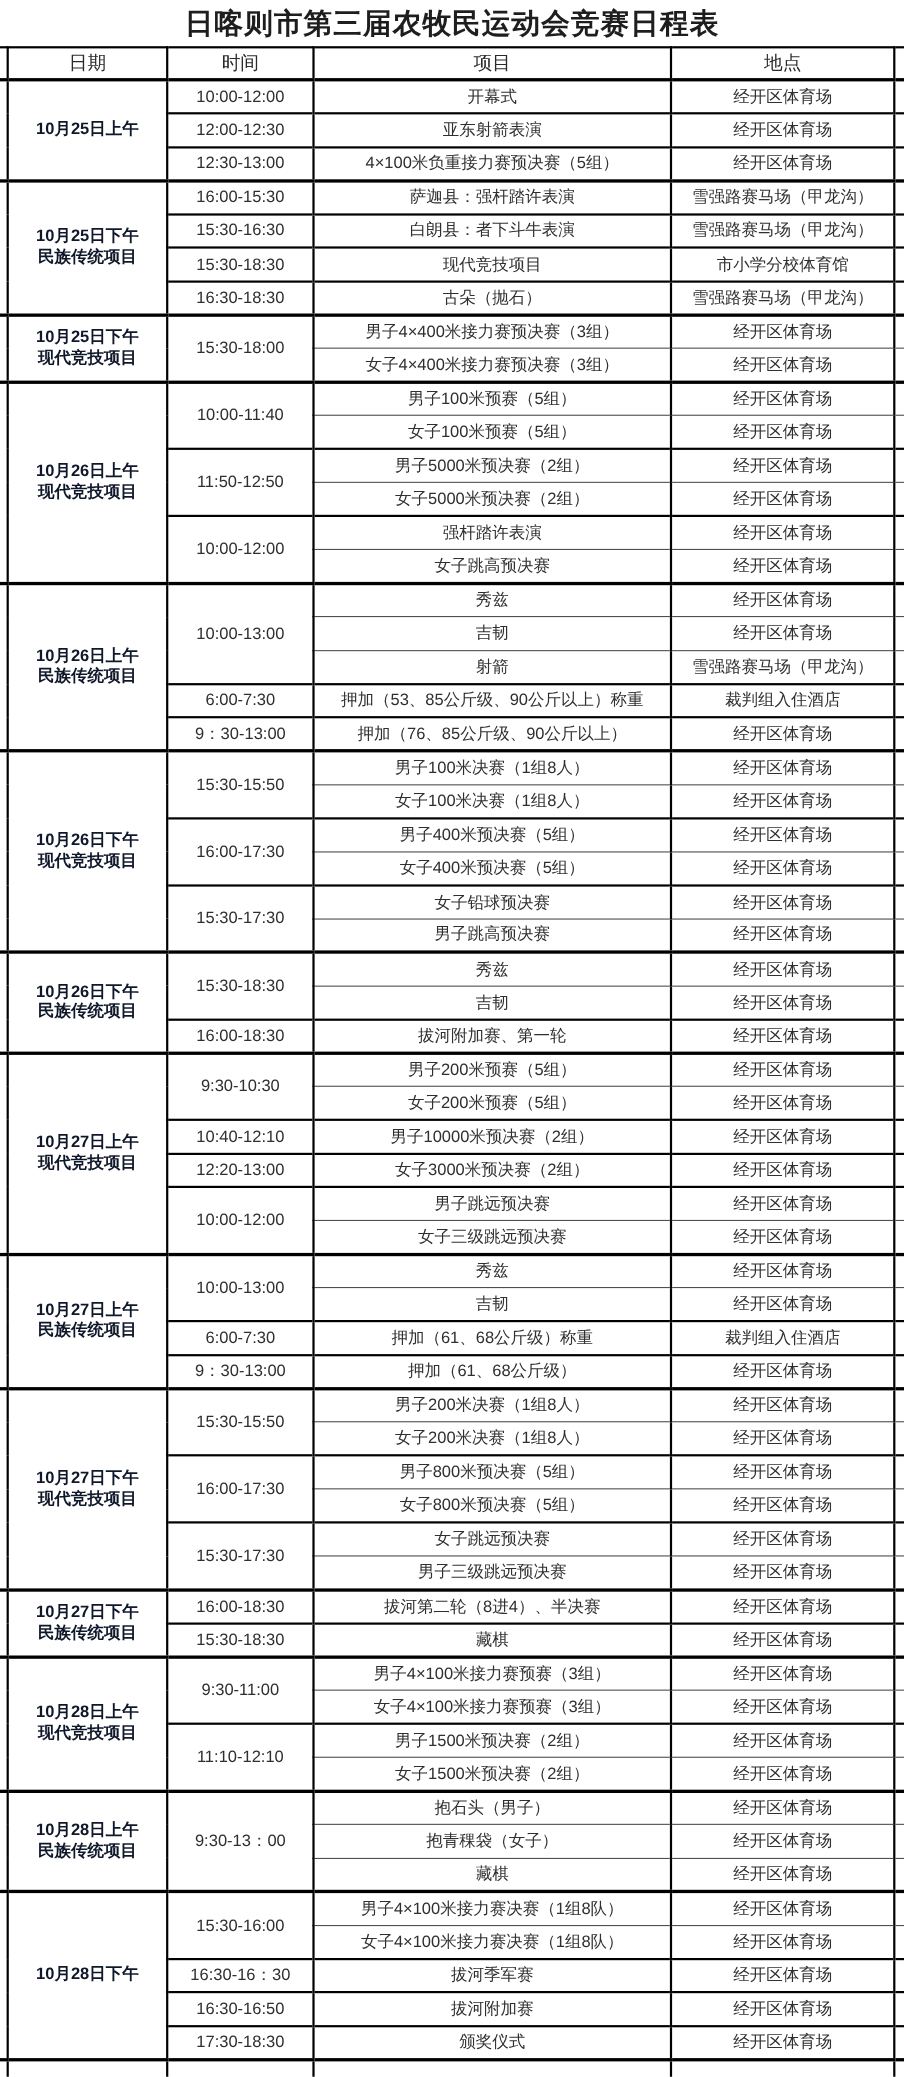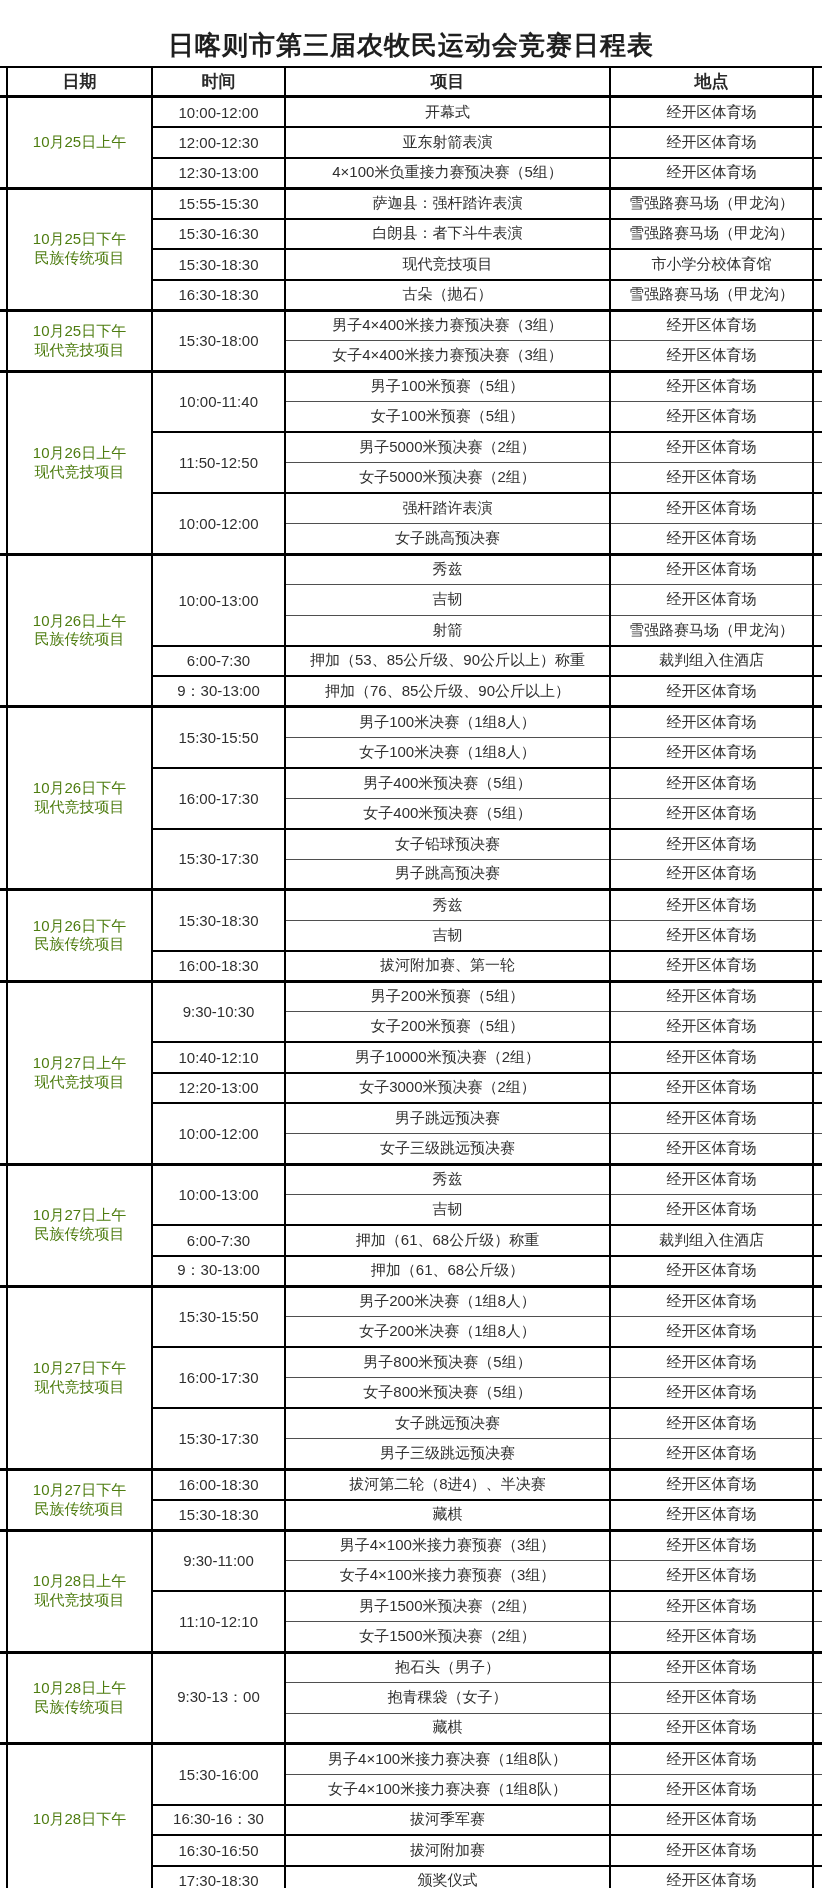--- a/index.html
+++ b/index.html
@@ -17,57 +17,57 @@
   .page { width: 822px; height: 1888px; overflow: hidden; }
   .title {
     height: 42px;
     display: flex;
     align-items: center;
     justify-content: center;
     font-size: 26px;
     font-weight: 600;
     letter-spacing: 1px;
     color: #1e1e1e;
-    margin-top: 24px;
   }
   table {
     border-collapse: collapse;
     table-layout: fixed;
     width: 822px;
   }
   th, td {
     padding: 0;
     text-align: center;
     vertical-align: middle;
     overflow: hidden;
   }
   thead th {
     font-size: 17px;
-    font-weight: 700;
+    font-weight: 400;
     height: 27px;
     border: 2px solid #000;
     border-bottom: 3px solid #000;
     color: #2a2a2a;
   }
   tbody tr { height: 30.5px; }
   td {
     font-size: 15px;
     white-space: nowrap;
     border-left: 2px solid #000;
     border-right: 2px solid #000;
     border-top: 1px solid #4f4f4f;
     border-bottom: 1px solid #4f4f4f;
     color: #2f2f2f;
   }
   tr.block-start td { border-top: 2px solid #000; }
   tr.section-start td { border-top: 3px solid #000; }
   td.date-cell {
     white-space: pre-line;
     line-height: 1.25;
-    color: #4d7c0f;
+    color: #0f172a;
+    font-weight: bold;
   }
   th.edge-l, td.edge-l { border-left: none; }
   th.edge-r, td.edge-r { border-right: none; }
   tr.partial-row { height: 22px; }
 </style>
 </head>
 <body>
 
 <div class="page">
   <div class="title">日喀则市第三届农牧民运动会竞赛日程表</div>
@@ -108,21 +108,21 @@
         <tr class="block-start">
           <td class="time-cell">12:30-13:00</td>
           <td class="event-cell">4×100米负重接力赛预决赛（5组）</td>
           <td class="venue-cell">经开区体育场</td>
           <td class="edge-r"></td>
         </tr>
         <tr class="section-start">
           <td class="edge-l" rowspan="4"></td>
           <td class="date-cell" rowspan="4">10月25日下午
 民族传统项目</td>
-          <td class="time-cell">15:55-15:30</td>
+          <td class="time-cell">16:00-15:30</td>
           <td class="event-cell">萨迦县：强杆踏许表演</td>
           <td class="venue-cell">雪强路赛马场（甲龙沟）</td>
           <td class="edge-r"></td>
         </tr>
         <tr class="block-start">
           <td class="time-cell">15:30-16:30</td>
           <td class="event-cell">白朗县：者下斗牛表演</td>
           <td class="venue-cell">雪强路赛马场（甲龙沟）</td>
           <td class="edge-r"></td>
         </tr>

